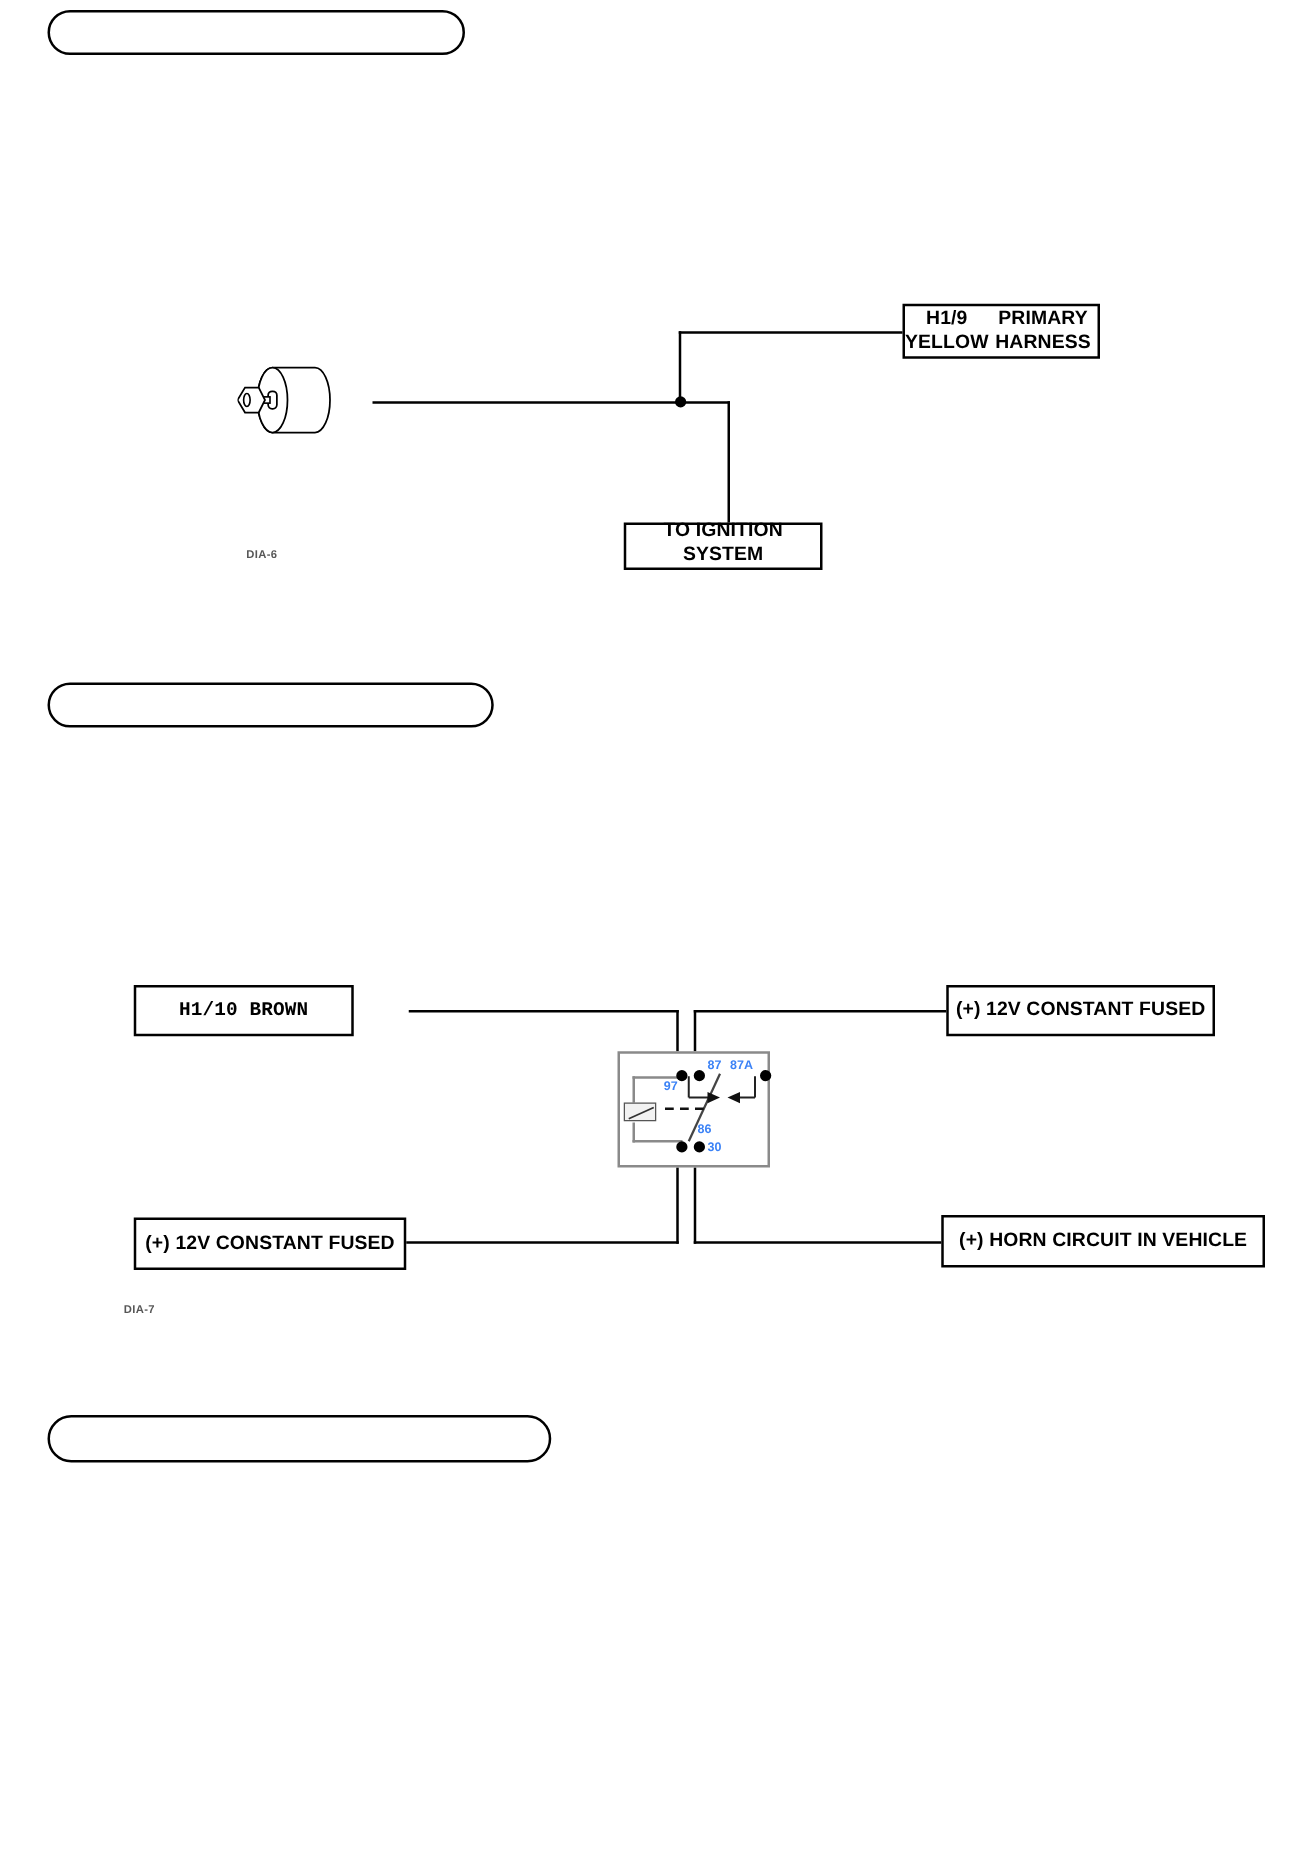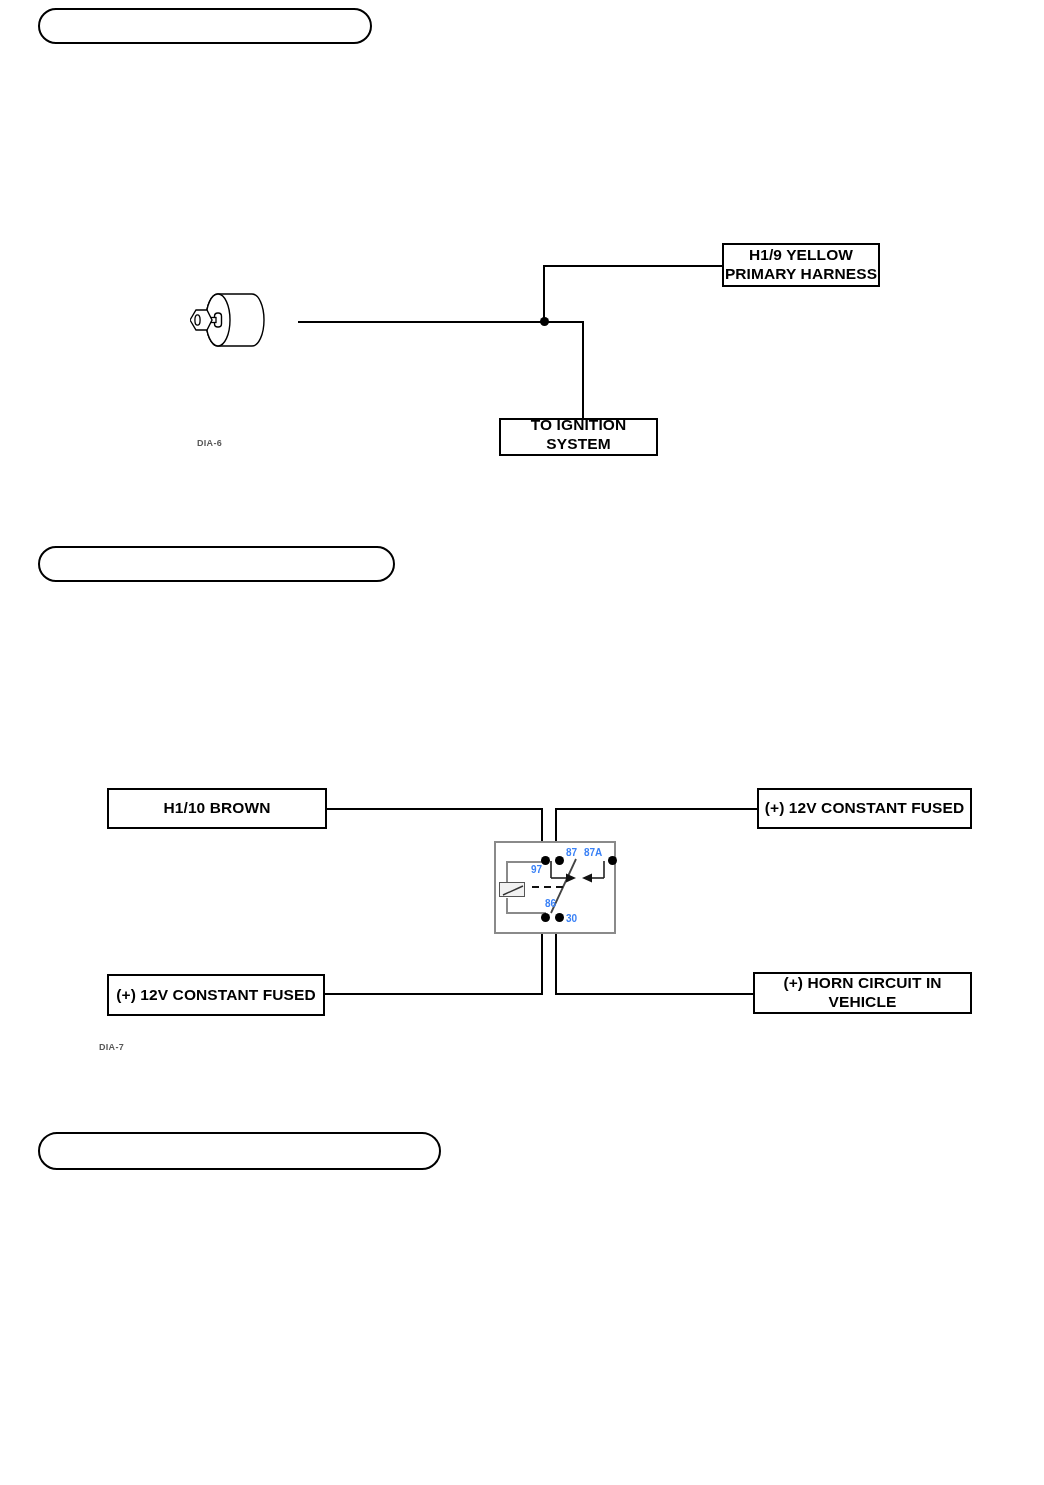--- a/index.html
+++ b/index.html
@@ -36,21 +36,21 @@
     background: #fff;
     display: flex;
     align-items: center;
     justify-content: center;
     text-align: center;
     font-size: 15.5px;
     line-height: 1.22;
     letter-spacing: 0.1px;
     font-weight: 600;
   }
-  .label-box.two-line { flex-direction: column; }
+  .label-box.two-line { }
 
   .wire {
     position: absolute;
     background: #000;
   }
   .wire.h { height: 2px; }
   .wire.v { width: 2px; }
 
   .node-dot {
     position: absolute;
@@ -148,33 +148,33 @@
   <div class="label-box" style="left:499px; top:418px; width:159px; height:38px;align-items:flex-end;">
     <span>TO IGNITION SYSTEM</span>
   </div>
 
   <div class="fig-caption" style="left:197px; top:438px;">DIA-6</div>
 
   <div class="header-pill" style="left:38px; top:546px; width:357px; height:36px;">
     <span style="display:block;width:100%;height:100%;line-height:32px;text-align:center;font-size:15px;font-weight:700;"></span>
   </div>
 
-  <div class="label-box" style="left:107px; top:788px; width:220px; height:41px;">
+  <div class="label-box" style="left:107px; top:788px; width:176px; height:41px;font-family:Liberation Mono, monospace;">
     <span>H1/10 BROWN</span>
   </div>
 
   <div class="label-box" style="left:757px; top:788px; width:215px; height:41px;">
     <span>(+) 12V CONSTANT FUSED</span>
   </div>
 
   <div class="label-box" style="left:107px; top:974px; width:218px; height:42px;">
     <span>(+) 12V CONSTANT FUSED</span>
   </div>
 
-  <div class="label-box" style="left:753px; top:972px; width:219px; height:42px;">
+  <div class="label-box" style="left:753px; top:972px; width:259px; height:42px;">
     <span>(+) HORN CIRCUIT IN VEHICLE</span>
   </div>
 
   <div class="wire v" style="left:541px; top:808px; height:48px;"></div>
   <div class="wire h" style="left:327px; top:808px; width:216px;"></div>
 
   <div class="wire v" style="left:555px; top:808px; height:48px;"></div>
   <div class="wire h" style="left:555px; top:808px; width:202px;"></div>
 
   <div class="wire v" style="left:541px; top:918px; height:77px;"></div>
@@ -214,21 +214,21 @@
 
   <div class="relay-term" style="left:541px; top:856px;"></div>
   <div class="relay-term" style="left:555px; top:856px;"></div>
   <div class="relay-term" style="left:608px; top:856px;"></div>
   <div class="relay-term" style="left:541px; top:913px;"></div>
   <div class="relay-term" style="left:555px; top:913px;"></div>
 
   <div class="relay-num" style="left:531px; top:864px;">97</div>
   <div class="relay-num" style="left:566px; top:847px;">87</div>
   <div class="relay-num" style="left:584px; top:847px;">87A</div>
-  <div class="relay-num" style="left:545px; top:898px;">86</div>
+  <div class="relay-num" style="left:558px; top:898px;">86</div>
   <div class="relay-num" style="left:566px; top:913px;">30</div>
 
   <div class="fig-caption" style="left:99px; top:1042px;">DIA-7</div>
 
   <div class="header-pill" style="left:38px; top:1132px; width:403px; height:38px;">
     <span style="display:block;width:100%;height:100%;line-height:34px;text-align:center;font-size:15px;font-weight:700;"></span>
   </div>
 
 </div>
 

